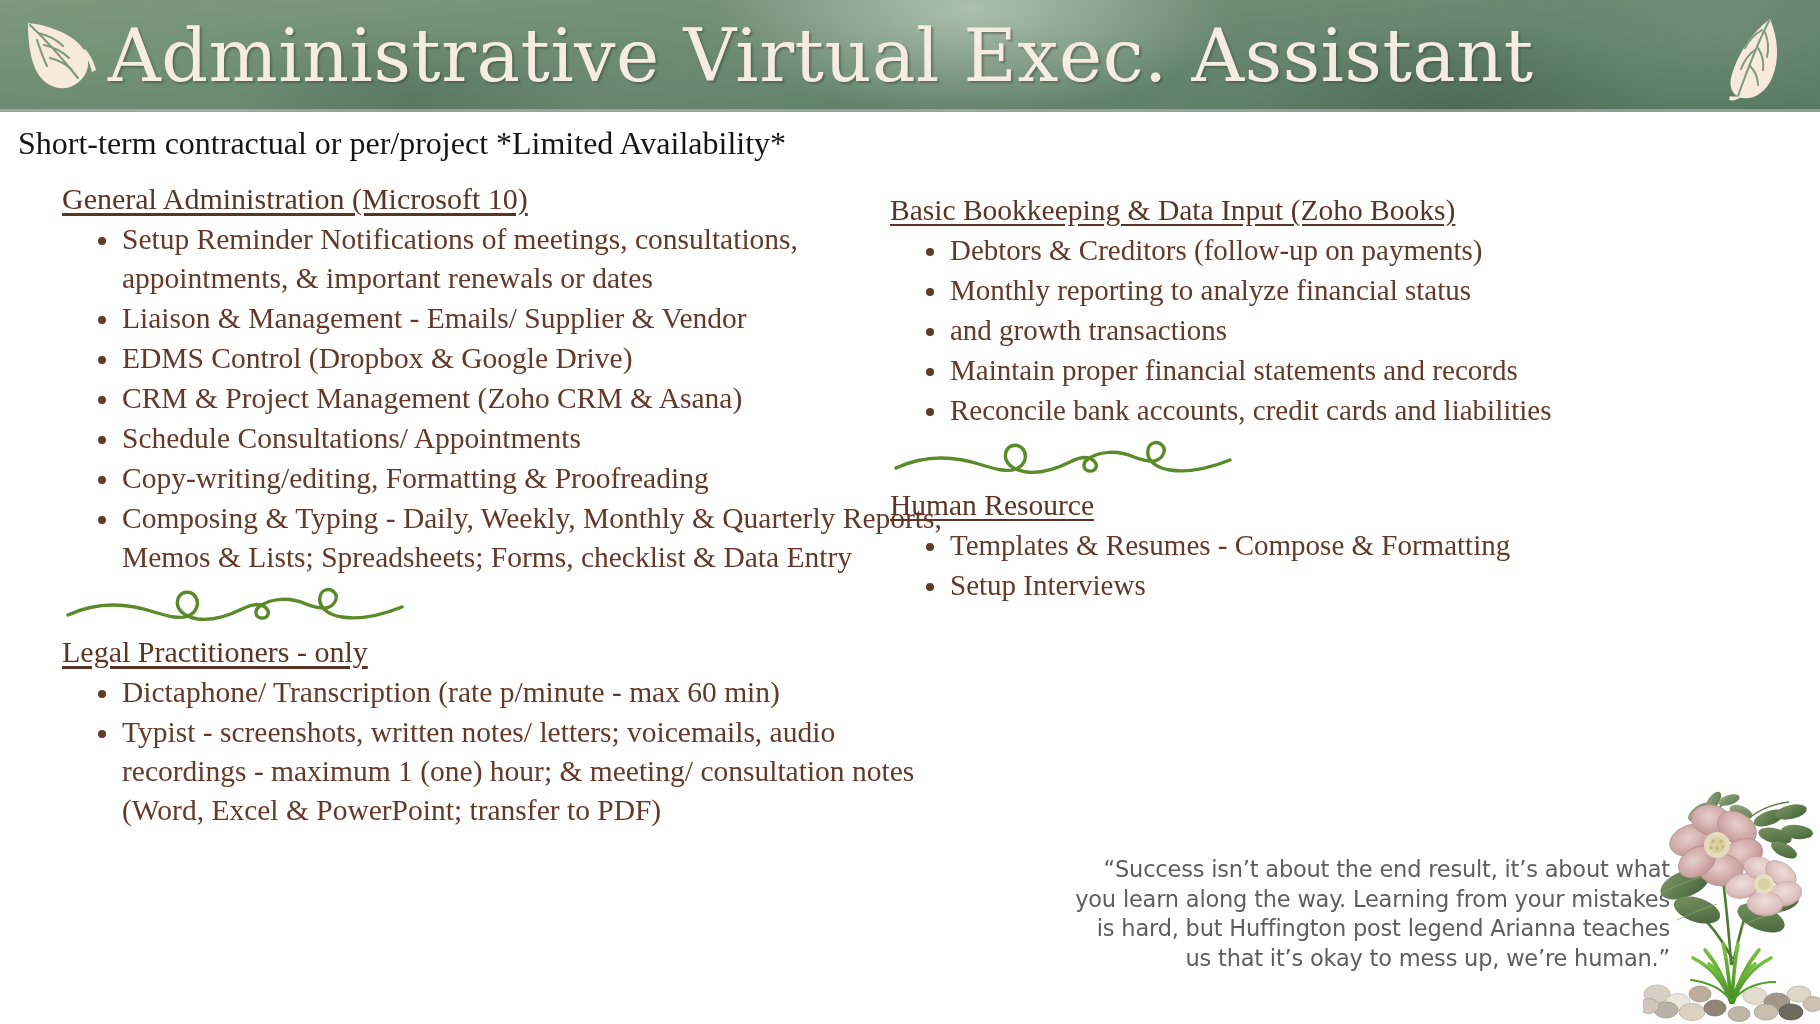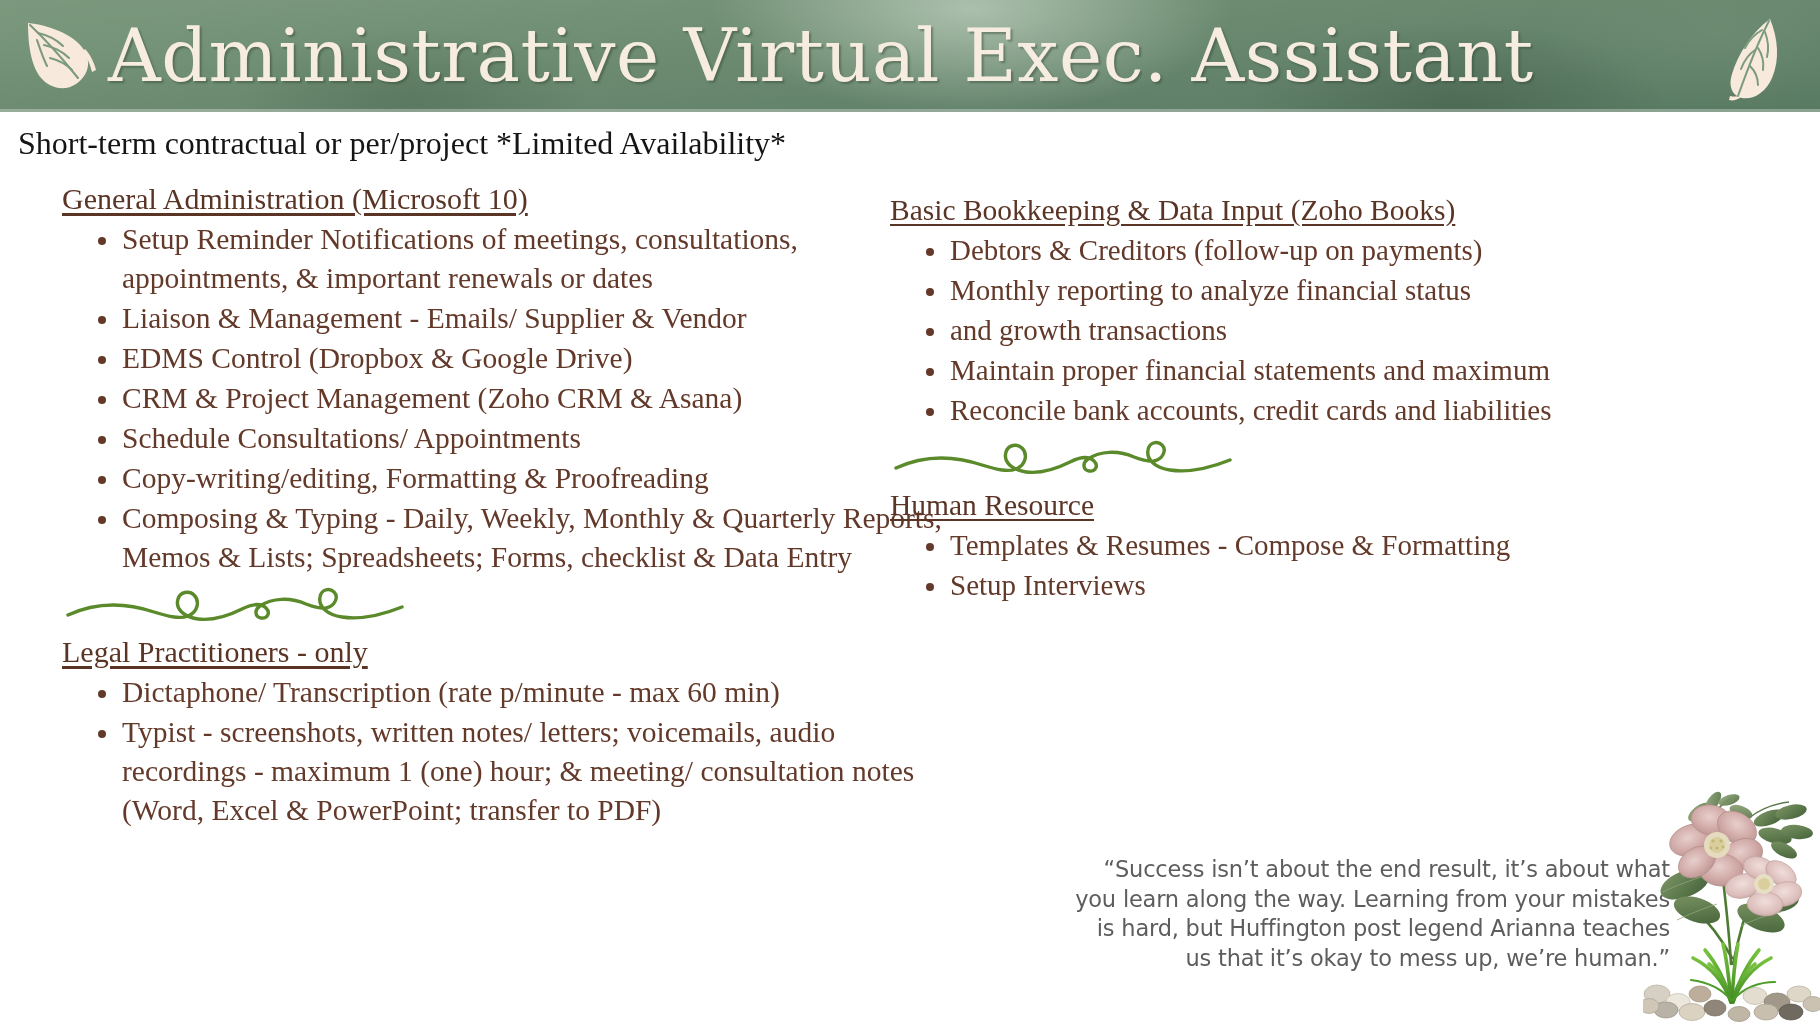--- a/index.html
+++ b/index.html
@@ -232,21 +232,21 @@
 </div>
 
 <div class="col-right">
 
   <div>
     <div class="section-head">Basic Bookkeeping &amp; Data Input (Zoho Books)</div>
     <ul class="bullets">
       <li>Debtors &amp; Creditors (follow-up on payments)</li>
       <li>Monthly reporting to analyze financial status</li>
       <li>and growth transactions</li>
-      <li>Maintain proper financial statements and maximum</li>
+      <li>Maintain proper financial statements and records</li>
       <li>Reconcile bank accounts, credit cards and liabilities</li>
     </ul>
   </div>
 
   <div class="divider">
     <svg width="440" height="46" viewBox="0 0 440 46">
       <g fill="none" stroke="#5a8a2a" stroke-width="3.4" stroke-linecap="round">
         <path d="M6 32 C34 19 62 19 92 29 C108 34 118 36 126 33
                  C136 29 138 18 132 12 C127 7 118 9 116 16
                  C113 26 122 34 136 36 C152 38 168 32 180 26

